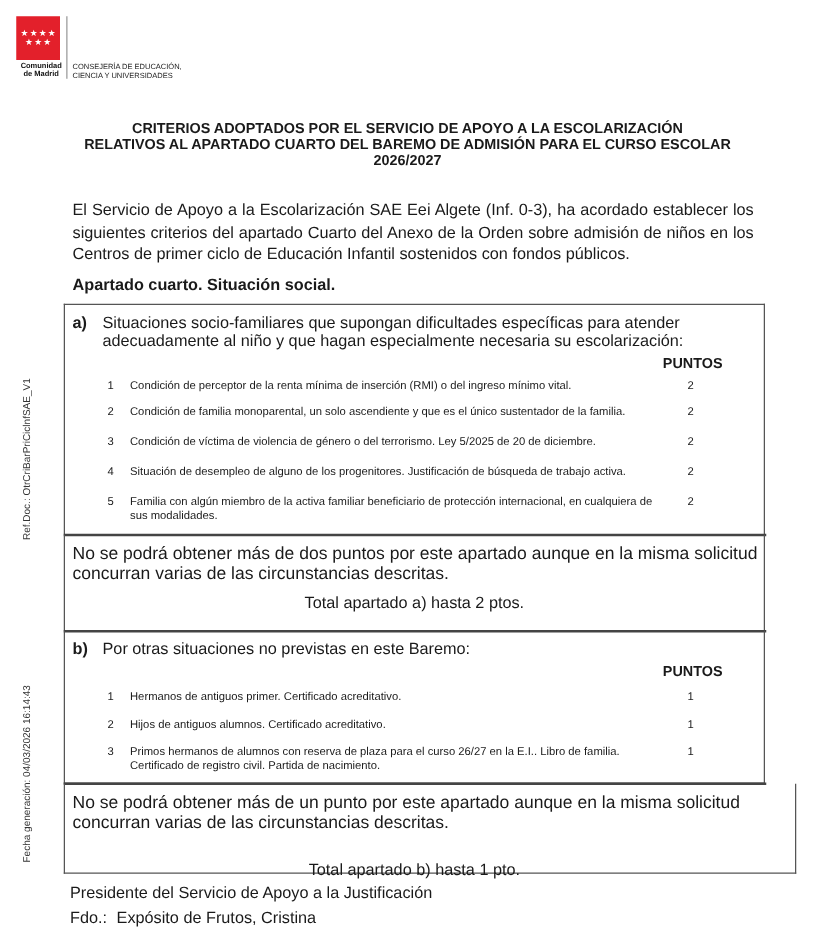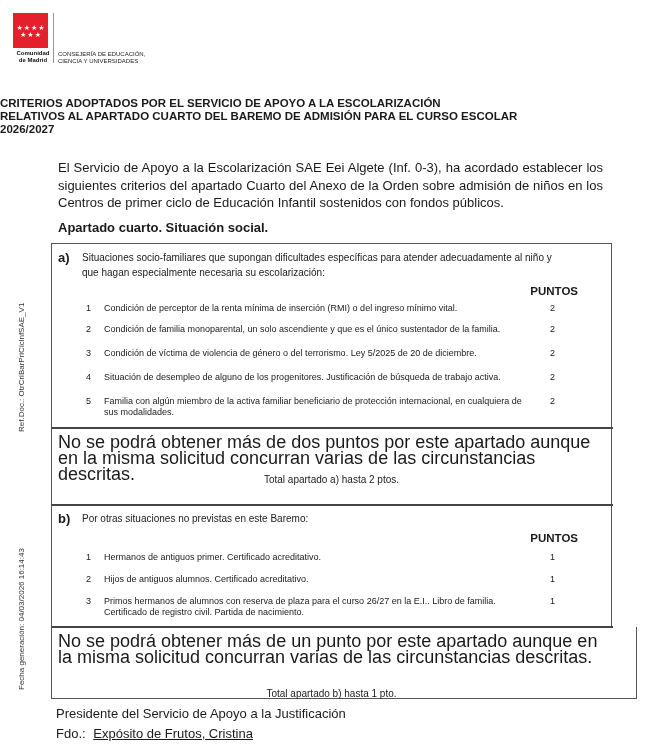--- a/index.html
+++ b/index.html
@@ -22,49 +22,49 @@
 
   .side-text {
     position: absolute; font-size: 8px; color: #333; white-space: nowrap;
     transform-origin: left top; transform: rotate(-90deg);
   }
   .side-ref { left: 17px; top: 432px; }
   .side-fecha { left: 17px; top: 690px; }
 
   .title {
     position: absolute; left: 0; width: 652px; top: 97px;
-    font-weight: bold; font-size: 11.5px; line-height: 13px;
+    text-align: center; font-weight: bold; font-size: 11.5px; line-height: 13px;
   }
   .intro {
     position: absolute; left: 58px; width: 545px; top: 159px;
     font-size: 13px; line-height: 17.5px; text-align: justify; text-align-last: left;
   }
   .intro b { font-weight: normal; }
   .section-heading {
     position: absolute; left: 58px; top: 220px; font-size: 13px; font-weight: bold;
   }
 
   .box {
     position: absolute; left: 51px; width: 559px; border: 1.5px solid #555;
   }
   .box-a { top: 243px; height: 184px; border-bottom: none; }
   .note-a { top: 428px; height: 77px; }
   .box-b { top: 505px; height: 121px; border-top: none; }
   .note-b { top: 627px; height: 71px; padding-left: 25px; }
   .divider { position: absolute; left: 51px; width: 562px; height: 1.5px; background: #444; }
 
   .sec-letter { position: absolute; left: 6px; top: 6px; font-weight: bold; font-size: 13px; }
-  .sec-text { position: absolute; left: 30px; top: 6px; width: 480px; font-size: 10px; line-height: 15px; }
+  .sec-text { position: absolute; left: 30px; top: 6px; width: 480px; font-size: 13px; line-height: 15px; }
   .puntos-h { position: absolute; right: 33px; font-weight: bold; font-size: 11.5px; }
   .row { position: absolute; left: 28px; width: 500px; font-size: 9px; line-height: 11px; }
   .row .n { position: absolute; left: 6px; top: 0; }
   .row .t { position: absolute; left: 24px; width: 420px; }
   .row .p { position: absolute; left: 470px; top: 0; }
-  .note-text { position: absolute; left: 6px; top: 6px; width: 548px; font-size: 18px; line-height: 16px; }
-  .total { position: absolute; left: 0; width: 559px; text-align: center; font-size: 10px; }
+  .note-text { position: absolute; left: 6px; top: 6px; width: 548px; font-size: 14px; line-height: 16px; }
+  .total { position: absolute; left: 0; width: 559px; text-align: center; font-size: 13px; }
 
   .signer { position: absolute; left: 56px; font-size: 13px; }
 </style>
 </head>
 <body>
 
 <div class="logo-block">
   <div class="logo-flag">
     <div class="star-row">
         <span class="star">★</span>
@@ -161,14 +161,14 @@
 </div>
 <div class="divider" style="top:626px;"></div>
 <div class="box note-b" style="border-top:none;">
   <div class="note-text">No se podrá obtener más de un punto por este apartado aunque en la misma solicitud concurran varias de las circunstancias descritas.</div>
   <div class="total" style="top:61px;">Total apartado b) hasta 1 pto.</div>
 </div>
 
 <div class="signer" style="top:706px;">Presidente del Servicio de Apoyo a la Justificación</div>
 <div class="signer" style="top:726px;">
   <span>Fdo.:</span>
-  <span style="margin-left:4px;text-decoration:underline;">Expósito de Frutos, Cristina</span>
+  <span style="margin-left:4px;">Expósito de Frutos, Cristina</span>
 </div>
 
 </body></html>

